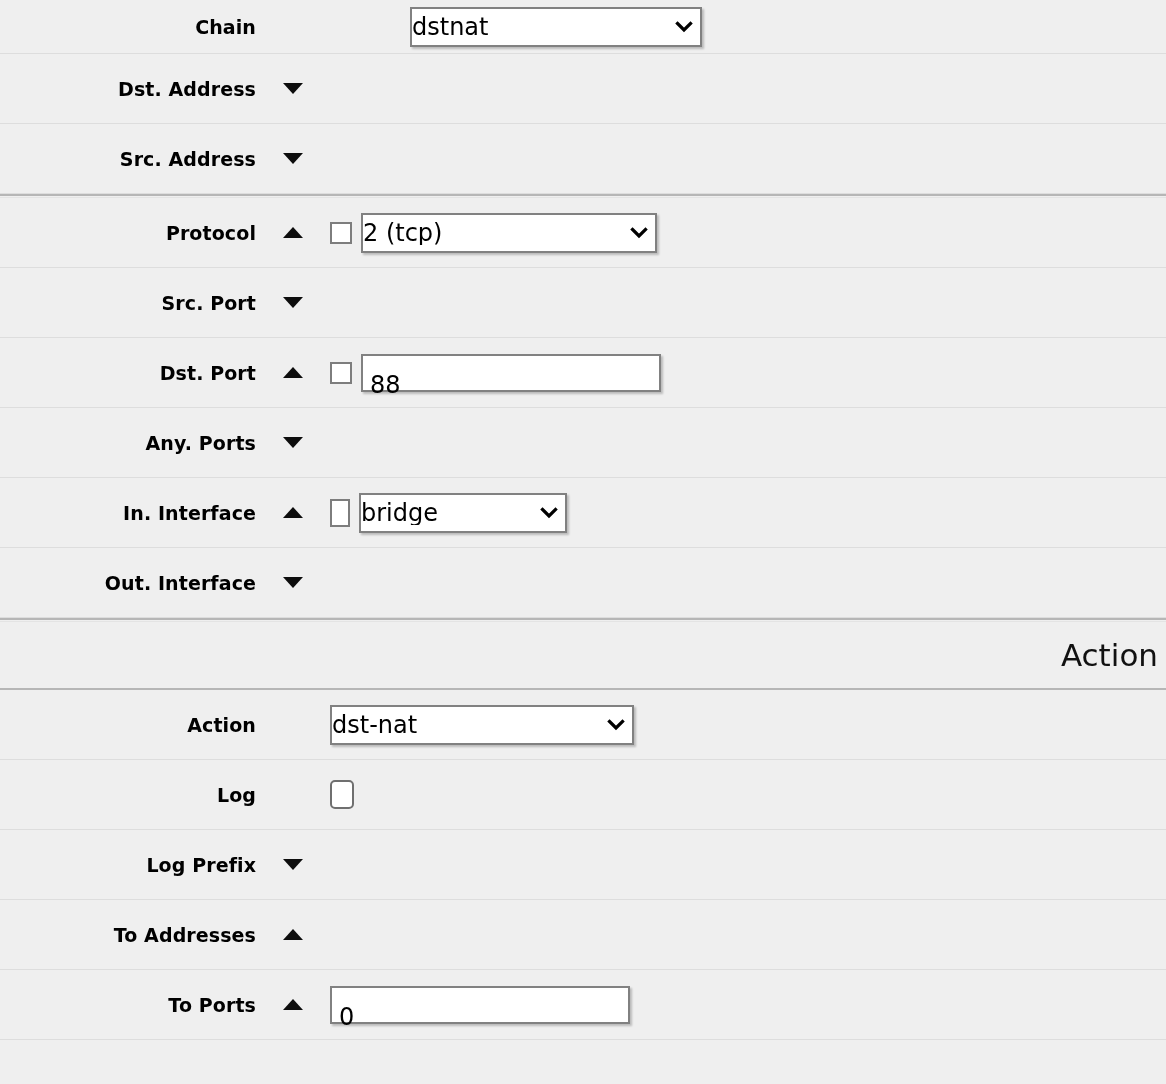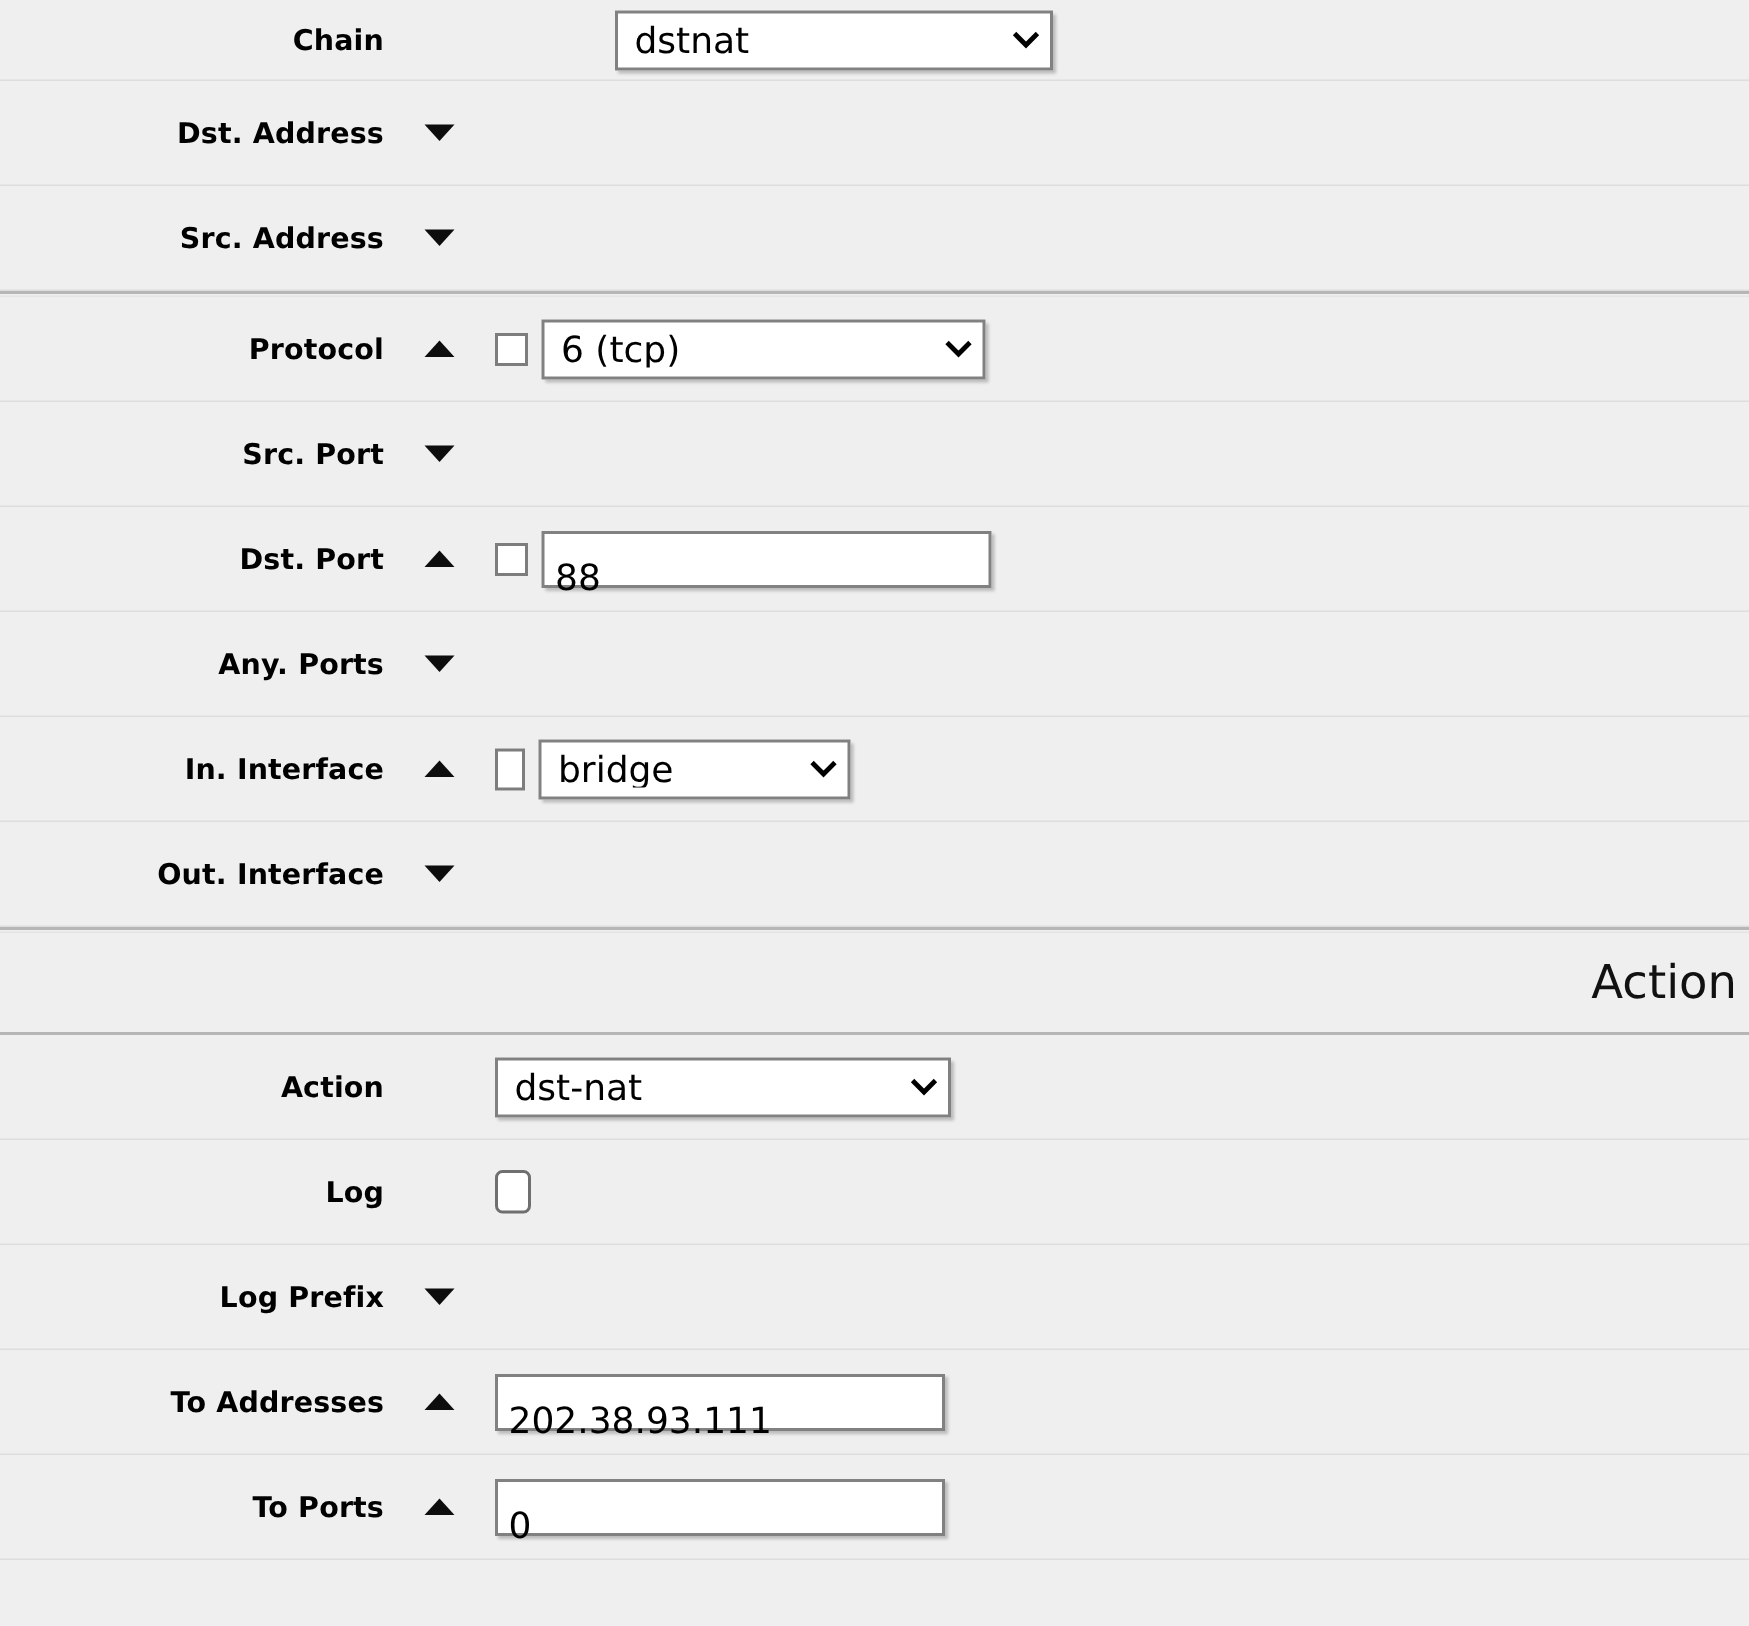--- a/index.html
+++ b/index.html
@@ -123,21 +123,21 @@
   }
   .select {
     position: relative;
     height: 40px;
     box-sizing: border-box;
     background: #ffffff;
     border: 2px solid #818181;
     box-shadow: 2px 2px 2px rgba(0,0,0,0.22);
     display: flex;
     align-items: center;
-    padding: 0 6px 0 11px;
+    padding: 0 6px 0 0;
     font-size: 24px;
     font-weight: 400;
     color: #000;
     cursor: pointer;
   }
   .select .val {
     flex: 1 1 auto;
     white-space: nowrap;
     overflow: hidden;
     line-height: 1;
@@ -214,21 +214,21 @@
   <div class="section-divider"></div>
 
   <div class="row h-std">
     <div class="label-cell">Protocol</div>
     <div class="toggle-cell">
         <span class="tri up"></span>
       </div>
     <div class="control-cell">
       <span class="chk"></span>
       <div class="select w-proto">
-        <span class="val">6 (tcp)</span>
+        <span class="val">2 (tcp)</span>
         <svg class="chev" viewBox="0 0 20 20" aria-hidden="true">
           <path d="M3.5 6.5 L10 13 L16.5 6.5" fill="none" stroke="#000" stroke-width="3.2" stroke-linecap="square"></path>
         </svg>
       </div>
     </div>
   </div>
 
   <div class="row h-std">
     <div class="label-cell">Src. Port</div>
     <div class="toggle-cell">
@@ -315,25 +315,20 @@
         <span class="tri down"></span>
       </div>
     <div class="control-cell"></div>
   </div>
 
   <div class="row h-std">
     <div class="label-cell">To Addresses</div>
     <div class="toggle-cell">
         <span class="tri up"></span>
       </div>
-    <div class="control-cell">
-      <div class="textbox w-toaddr">
-        <span class="val">202.38.93.111</span>
-      </div>
-    </div>
   </div>
 
   <div class="row h-std">
     <div class="label-cell">To Ports</div>
     <div class="toggle-cell">
         <span class="tri up"></span>
       </div>
     <div class="control-cell">
       <div class="textbox w-toports">
         <span class="val">0</span>

